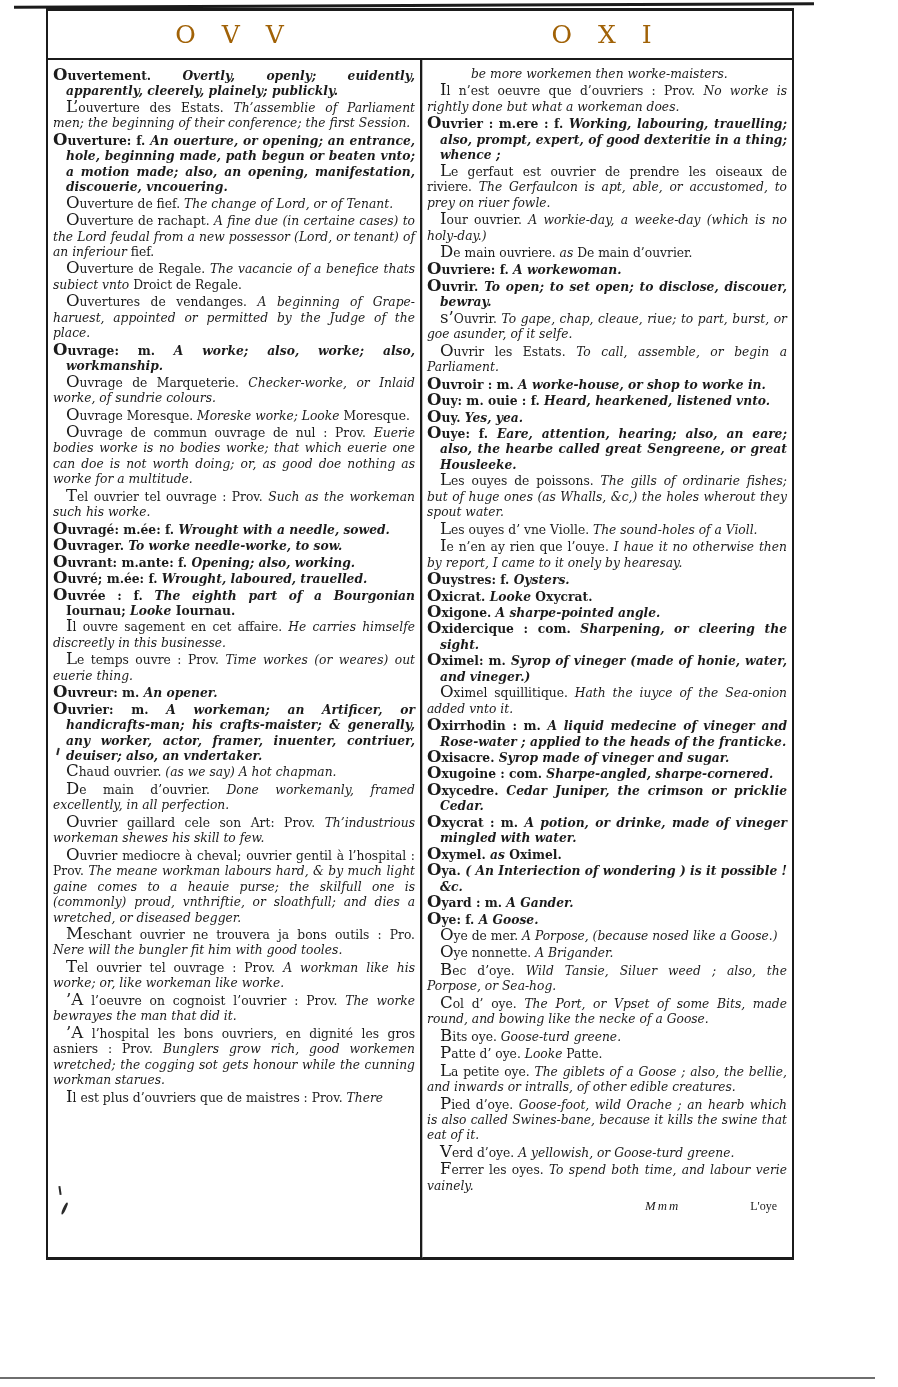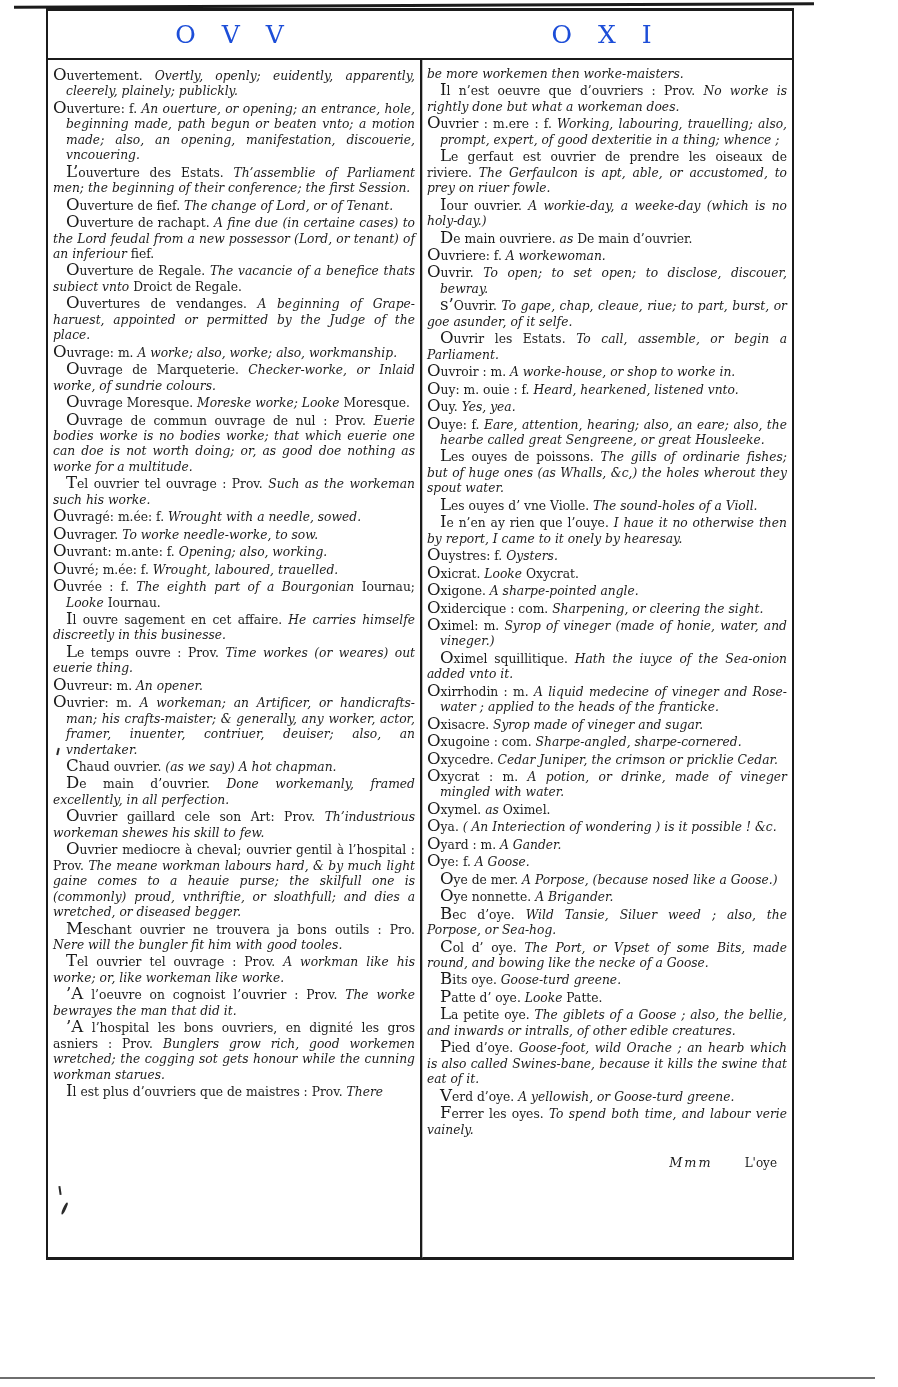--- a/index.html
+++ b/index.html
@@ -12,38 +12,38 @@
   .bottom-artifact{position:absolute;left:0px;top:1377px;width:875px;height:2px;background:#4a4a4a;opacity:.8;}
   .page-frame{
     position:absolute;left:46px;top:8px;width:748px;height:1252px;
     border-left:2px solid #1b1b1b;border-right:2px solid #1b1b1b;
     border-top:3px solid #1b1b1b;border-bottom:3px solid #1b1b1b;
     background:#ffffff;box-sizing:border-box;
   }
   .running-head{
     height:47px;border-bottom:2px solid #1b1b1b;display:flex;align-items:center;
   }
-  .running-head .half{flex:1;text-align:center;font-size:25px;letter-spacing:9px;color:#1d4ed8;}
+  .running-head .half{flex:1;text-align:center;font-size:25px;letter-spacing:9px;color:#a16207;}
   .text-area{position:relative;display:flex;height:1198px;overflow:hidden;}
   .col{width:50%;box-sizing:border-box;padding:7px 5px 0 5px;overflow:hidden;}
   .col-right{border-left:2px solid #1b1b1b;}
   .divider-shadow{position:absolute;left:calc(50% + 2px);top:0;bottom:0;width:1px;background:#777;opacity:.5;}
   .e{
     margin:0;font-size:12.3px;line-height:15.45px;text-align:justify;
     color:#1b1b1b;
   }
-  .e.main{padding-left:13px;text-indent:-13px;}
+  .e.main{padding-left:13px;text-indent:-13px;font-weight:bold;}
   .e.sub{text-indent:13px;}
-  .e.cont{text-indent:0;}
+  .e.cont{text-indent:0;margin-left:44px;}
   .e.main::first-letter,.e.sub::first-letter{font-size:1.35em;}
   .r{font-style:normal;}
   .i{font-style:italic;}
   .sigline{
     font-size:12.8px;line-height:16px;display:flex;justify-content:flex-end;
-    align-items:baseline;gap:32px;padding-right:10px;margin-top:17px;
+    align-items:baseline;gap:70px;padding-right:10px;margin-top:4px;font-family:Liberation Serif, serif;
   }
   .sig{font-style:italic;letter-spacing:2px;}
   .catch{font-style:normal;font-size:12px;}
   .speck{position:absolute;background:#2a2a2a;}
   .speck1{left:57px;top:748px;width:2px;height:7px;transform:rotate(14deg);}
   .speck2{left:59px;top:1186px;width:2px;height:9px;transform:rotate(-8deg);}
   .speck3{left:63px;top:1202px;width:3px;height:13px;border-radius:60% 40% 50% 50%;transform:rotate(24deg);}
 </style>
 </head>
 <body>
@@ -52,22 +52,22 @@
 
 <div class="page-frame">
   <div class="running-head">
     <div class="half">O V V</div>
     <div class="half">O X I</div>
   </div>
   <div class="text-area">
     <div class="col col-left">
       <div>
           <p class="e main"><span class="r">Ouvertement. </span><span class="i">Overtly, openly; euidently, apparently, cleerely, plainely; publickly.</span></p>
+          <p class="e sub"><span class="r">L’ouverture des Estats. </span><span class="i">Th’assemblie of Parliament men; the beginning of their conference; the first Session.</span></p>
           <p class="e main"><span class="r">Ouverture: f. </span><span class="i">An ouerture, or opening; an entrance, hole, beginning made, path begun or beaten vnto; a motion made; also, an opening, manifestation, discouerie, vncouering.</span></p>
-          <p class="e sub"><span class="r">L’ouverture des Estats. </span><span class="i">Th’assemblie of Parliament men; the beginning of their conference; the first Session.</span></p>
           <p class="e sub"><span class="r">Ouverture de fief. </span><span class="i">The change of Lord, or of Tenant.</span></p>
           <p class="e sub"><span class="r">Ouverture de rachapt. </span><span class="i">A fine due (in certaine cases) to the Lord feudal from a new possessor (Lord, or tenant) of an inferiour </span><span class="r">fief.</span></p>
           <p class="e sub"><span class="r">Ouverture de Regale. </span><span class="i">The vacancie of a benefice thats subiect vnto </span><span class="r">Droict de Regale.</span></p>
           <p class="e sub"><span class="r">Ouvertures de vendanges. </span><span class="i">A beginning of Grape-haruest, appointed or permitted by the Judge of the place.</span></p>
           <p class="e main"><span class="r">Ouvrage: m. </span><span class="i">A worke; also, worke; also, workmanship.</span></p>
           <p class="e sub"><span class="r">Ouvrage de Marqueterie. </span><span class="i">Checker-worke, or Inlaid worke, of sundrie colours.</span></p>
           <p class="e sub"><span class="r">Ouvrage Moresque. </span><span class="i">Moreske worke; Looke </span><span class="r">Moresque.</span></p>
           <p class="e sub"><span class="r">Ouvrage de commun ouvrage de nul : Prov. </span><span class="i">Euerie bodies worke is no bodies worke; that which euerie one can doe is not worth doing; or, as good doe nothing as worke for a multitude.</span></p>
           <p class="e sub"><span class="r">Tel ouvrier tel ouvrage : Prov. </span><span class="i">Such as the workeman such his worke.</span></p>
           <p class="e main"><span class="r">Ouvragé: m.ée: f. </span><span class="i">Wrought with a needle, sowed.</span></p>

